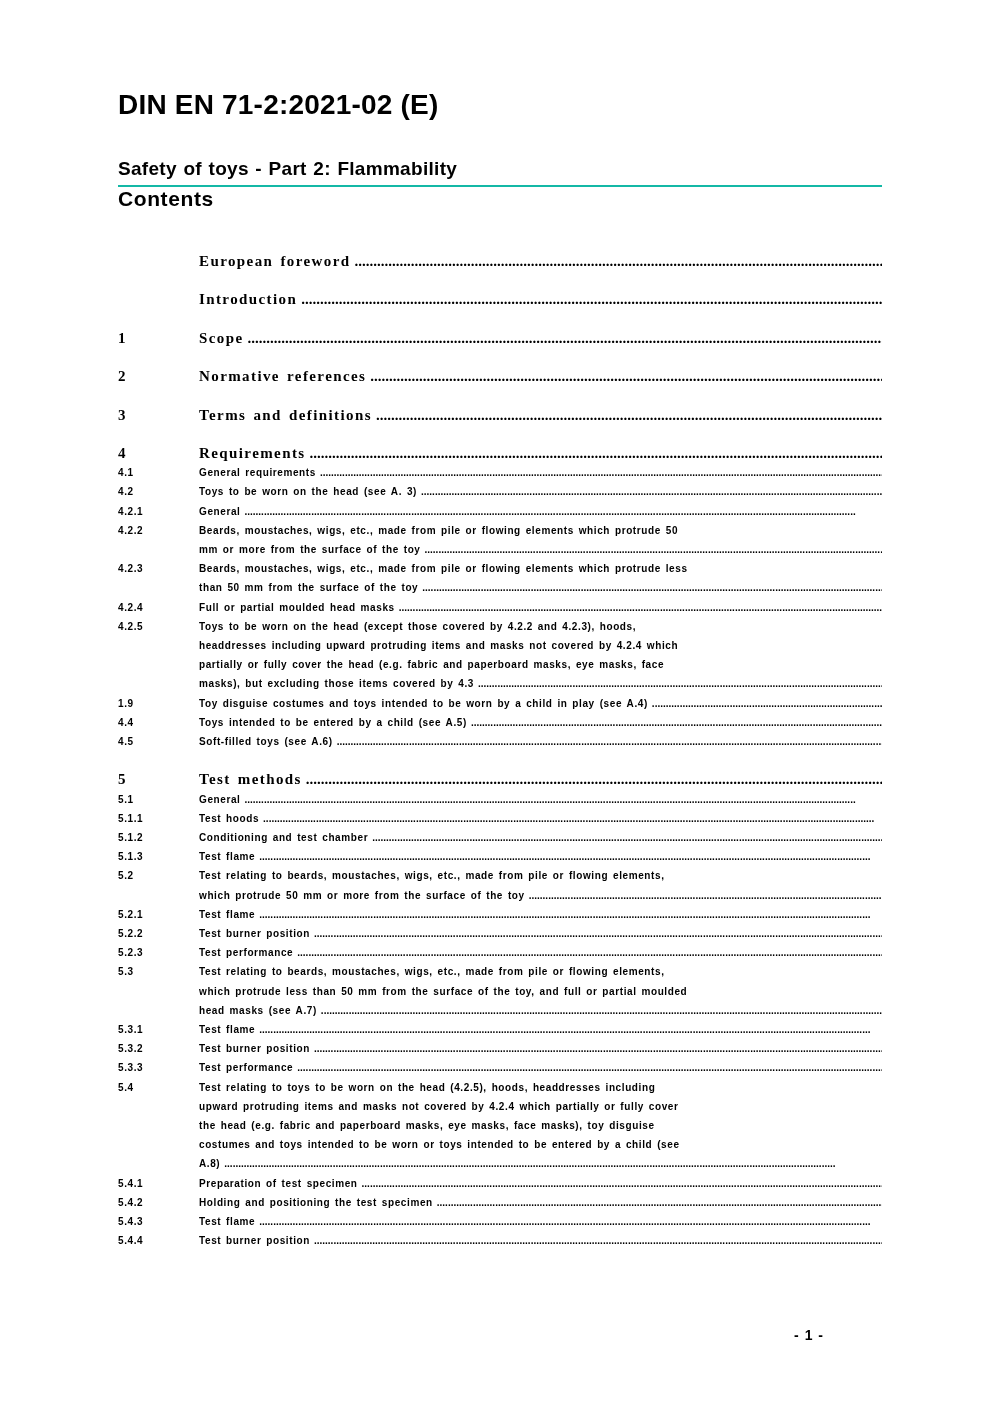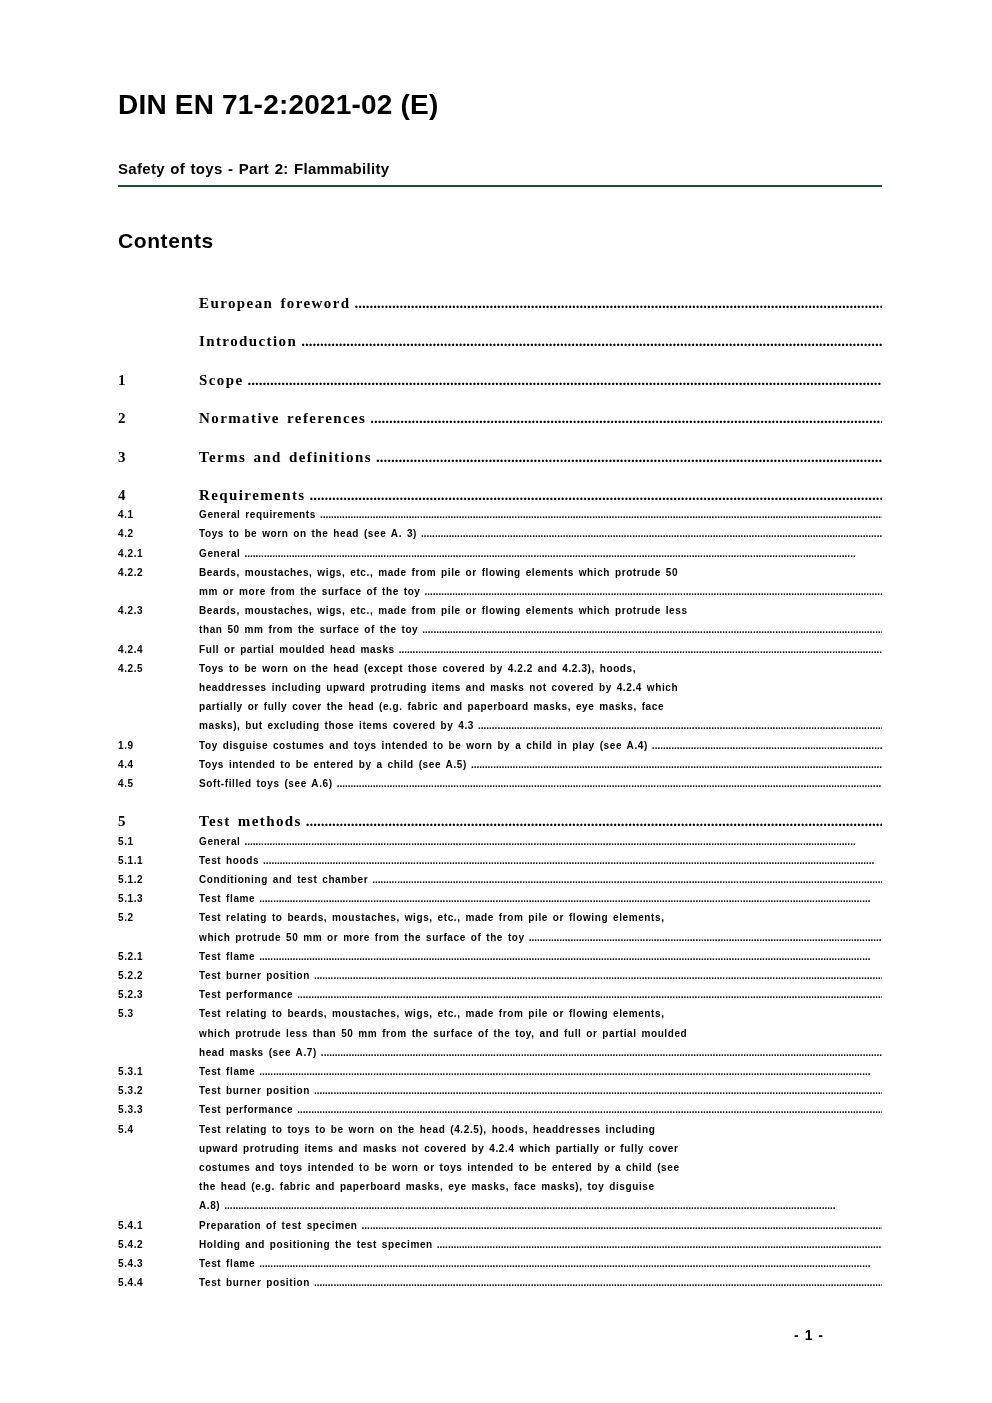--- a/index.html
+++ b/index.html
@@ -25,31 +25,30 @@
   .doc-title {
     padding-top: 90px;
     font-size: 28px;
     line-height: 30px;
     font-weight: bold;
     letter-spacing: 0.2px;
     white-space: nowrap;
   }
   .doc-subtitle {
     margin-top: 37px;
-    font-size: 15px;
+    font-size: 19px;
     line-height: 23px;
     font-weight: bold;
     letter-spacing: 0.3px;
     word-spacing: 1px;
-    border-bottom: 2px solid #14532d;
+    border-bottom: 2px solid #14b8a6;
     padding-bottom: 5px;
     white-space: nowrap;
   }
   .contents-row {
-    margin-top: 42px;
     display: flex;
     justify-content: space-between;
     align-items: flex-start;
     line-height: 24px;
   }
   .contents-heading {
     font-size: 21px;
     font-weight: bold;
     letter-spacing: 0.6px;
   }
@@ -425,22 +424,22 @@
               <span class="dots">............................................................................................................................................................................................................................</span>
               <span class="toc-page">12</span>
             </div>
           </div>
         </div>
         <div class="toc-entry lvl2">
           <span class="toc-num">5.4</span>
           <div class="toc-body">
             <div class="toc-line">Test relating to toys to be worn on the head (4.2.5), hoods, headdresses including</div>
             <div class="toc-line">upward protruding items and masks not covered by 4.2.4 which partially or fully cover</div>
+            <div class="toc-line">the head (e.g. fabric and paperboard masks, eye masks, face masks), toy disguise</div>
             <div class="toc-line">costumes and toys intended to be worn or toys intended to be entered by a child (see</div>
-            <div class="toc-line">the head (e.g. fabric and paperboard masks, eye masks, face masks), toy disguise</div>
             <div class="toc-line-last">
               <span class="toc-text">A.8)</span>
               <span class="dots">............................................................................................................................................................................................................................</span>
               <span class="toc-page">12</span>
             </div>
           </div>
         </div>
         <div class="toc-entry lvl3">
           <span class="toc-num">5.4.1</span>
           <div class="toc-body">

